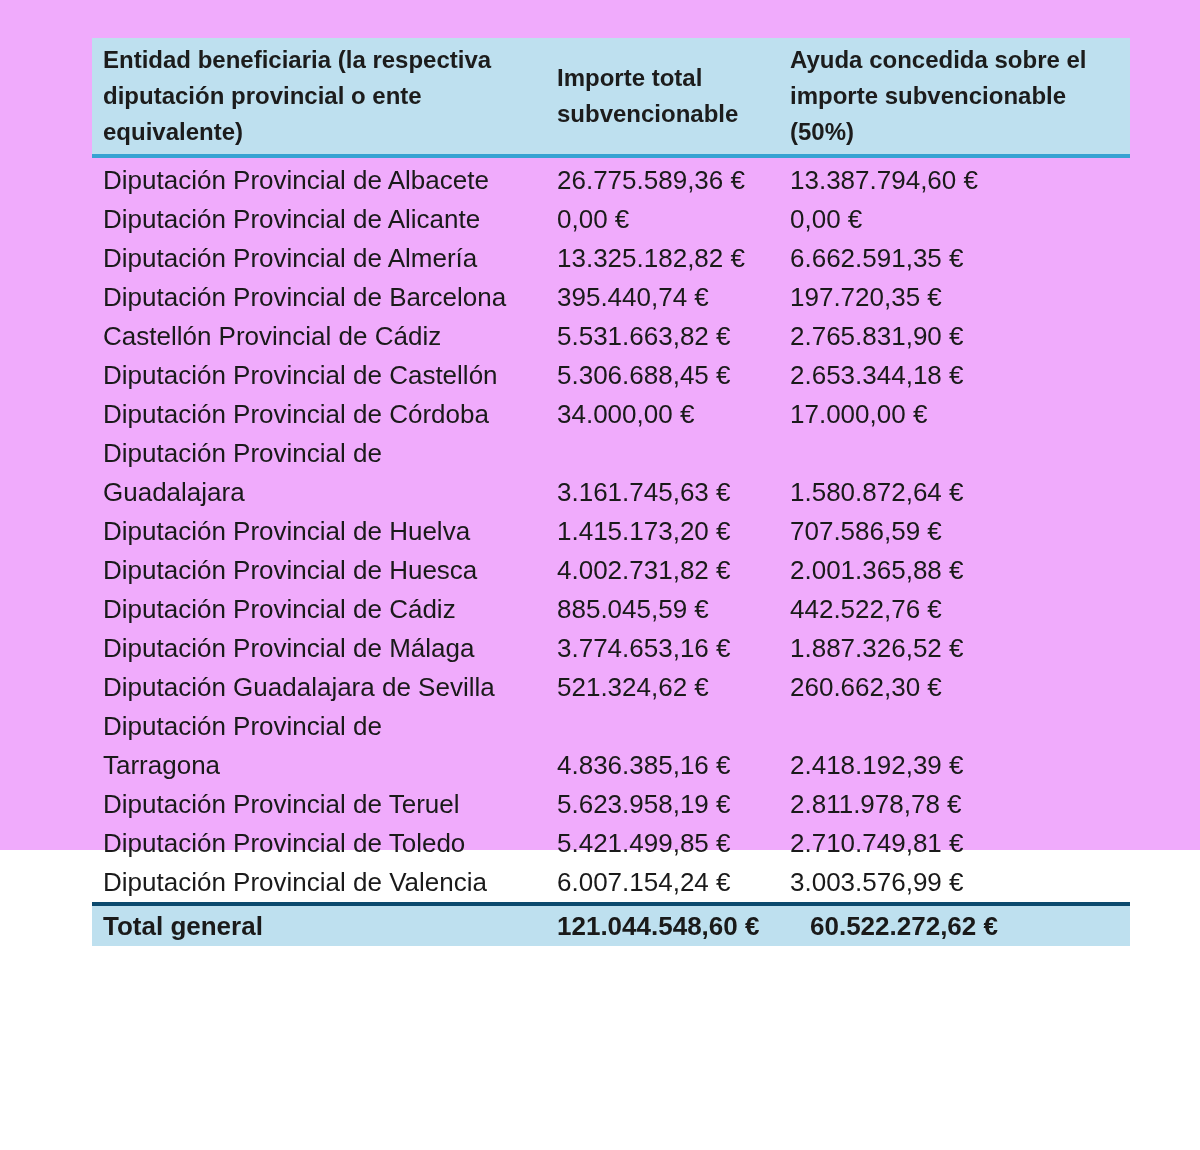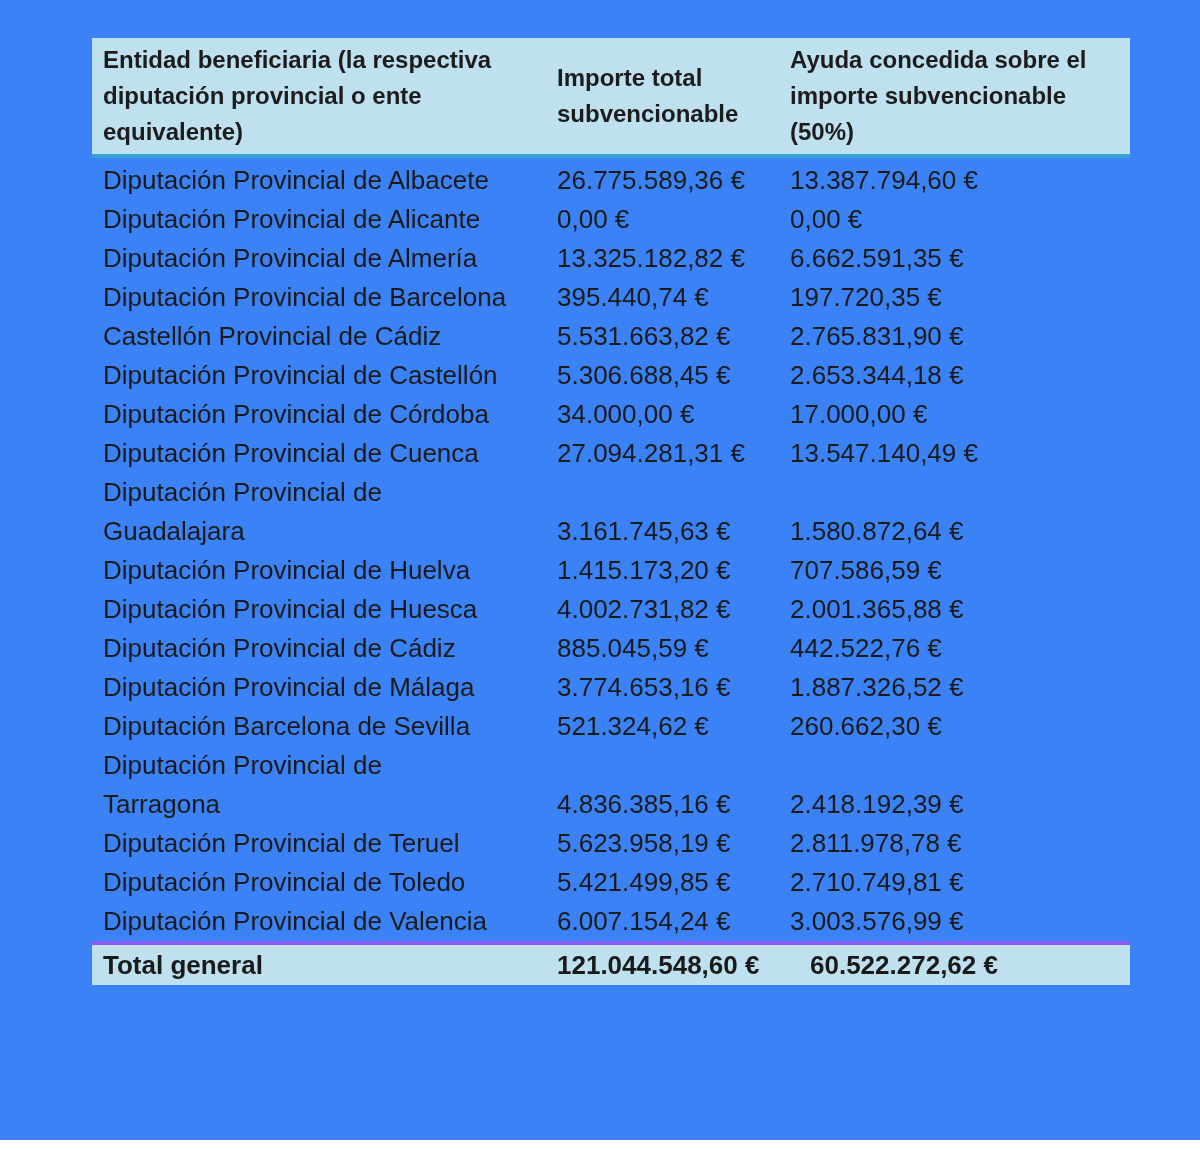--- a/index.html
+++ b/index.html
@@ -11,22 +11,22 @@
   body {
     width: 1200px;
     height: 1150px;
     font-family: "Liberation Sans", sans-serif;
     color: #1a1a1a;
     position: relative;
   }
   .page {
     position: relative;
     width: 1200px;
-    height: 1140px;
-    background: #3b82f6;
+    height: 850px;
+    background: #f0abfc;
   }
   table.grants-table {
     position: absolute;
     left: 92px;
     top: 38px;
     width: 1038px;
     border-collapse: collapse;
     table-layout: fixed;
   }
   col.c1 { width: 454px; }
@@ -52,21 +52,21 @@
     line-height: 39px;
     padding: 0 0 0 11px;
     vertical-align: bottom;
     white-space: nowrap;
     color: #1a1a1a;
   }
   tbody tr:first-child td { padding-top: 3px; }
 
   tfoot td {
     background: #bee0ef;
-    border-top: 4px solid #8b5cf6;
+    border-top: 4px solid #0c4a6e;
     font-weight: 700;
     font-size: 26px;
     height: 40px;
     line-height: 40px;
     vertical-align: middle;
     padding: 0 0 0 11px;
     white-space: nowrap;
     color: #1a1a1a;
   }
   tfoot td.total-ayuda { padding-left: 31px; }
@@ -118,25 +118,20 @@
           <td>Diputación Provincial de Castellón</td>
           <td>5.306.688,45 €</td>
           <td>2.653.344,18 €</td>
         </tr>
         <tr>
           <td>Diputación Provincial de Córdoba</td>
           <td>34.000,00 €</td>
           <td>17.000,00 €</td>
         </tr>
         <tr>
-          <td>Diputación Provincial de Cuenca</td>
-          <td>27.094.281,31 €</td>
-          <td>13.547.140,49 €</td>
-        </tr>
-        <tr>
           <td>Diputación Provincial de<br>Guadalajara</td>
           <td>3.161.745,63 €</td>
           <td>1.580.872,64 €</td>
         </tr>
         <tr>
           <td>Diputación Provincial de Huelva</td>
           <td>1.415.173,20 €</td>
           <td>707.586,59 €</td>
         </tr>
         <tr>
@@ -148,21 +143,21 @@
           <td>Diputación Provincial de Cádiz</td>
           <td>885.045,59 €</td>
           <td>442.522,76 €</td>
         </tr>
         <tr>
           <td>Diputación Provincial de Málaga</td>
           <td>3.774.653,16 €</td>
           <td>1.887.326,52 €</td>
         </tr>
         <tr>
-          <td>Diputación Barcelona de Sevilla</td>
+          <td>Diputación Guadalajara de Sevilla</td>
           <td>521.324,62 €</td>
           <td>260.662,30 €</td>
         </tr>
         <tr>
           <td>Diputación Provincial de<br>Tarragona</td>
           <td>4.836.385,16 €</td>
           <td>2.418.192,39 €</td>
         </tr>
         <tr>
           <td>Diputación Provincial de Teruel</td>

